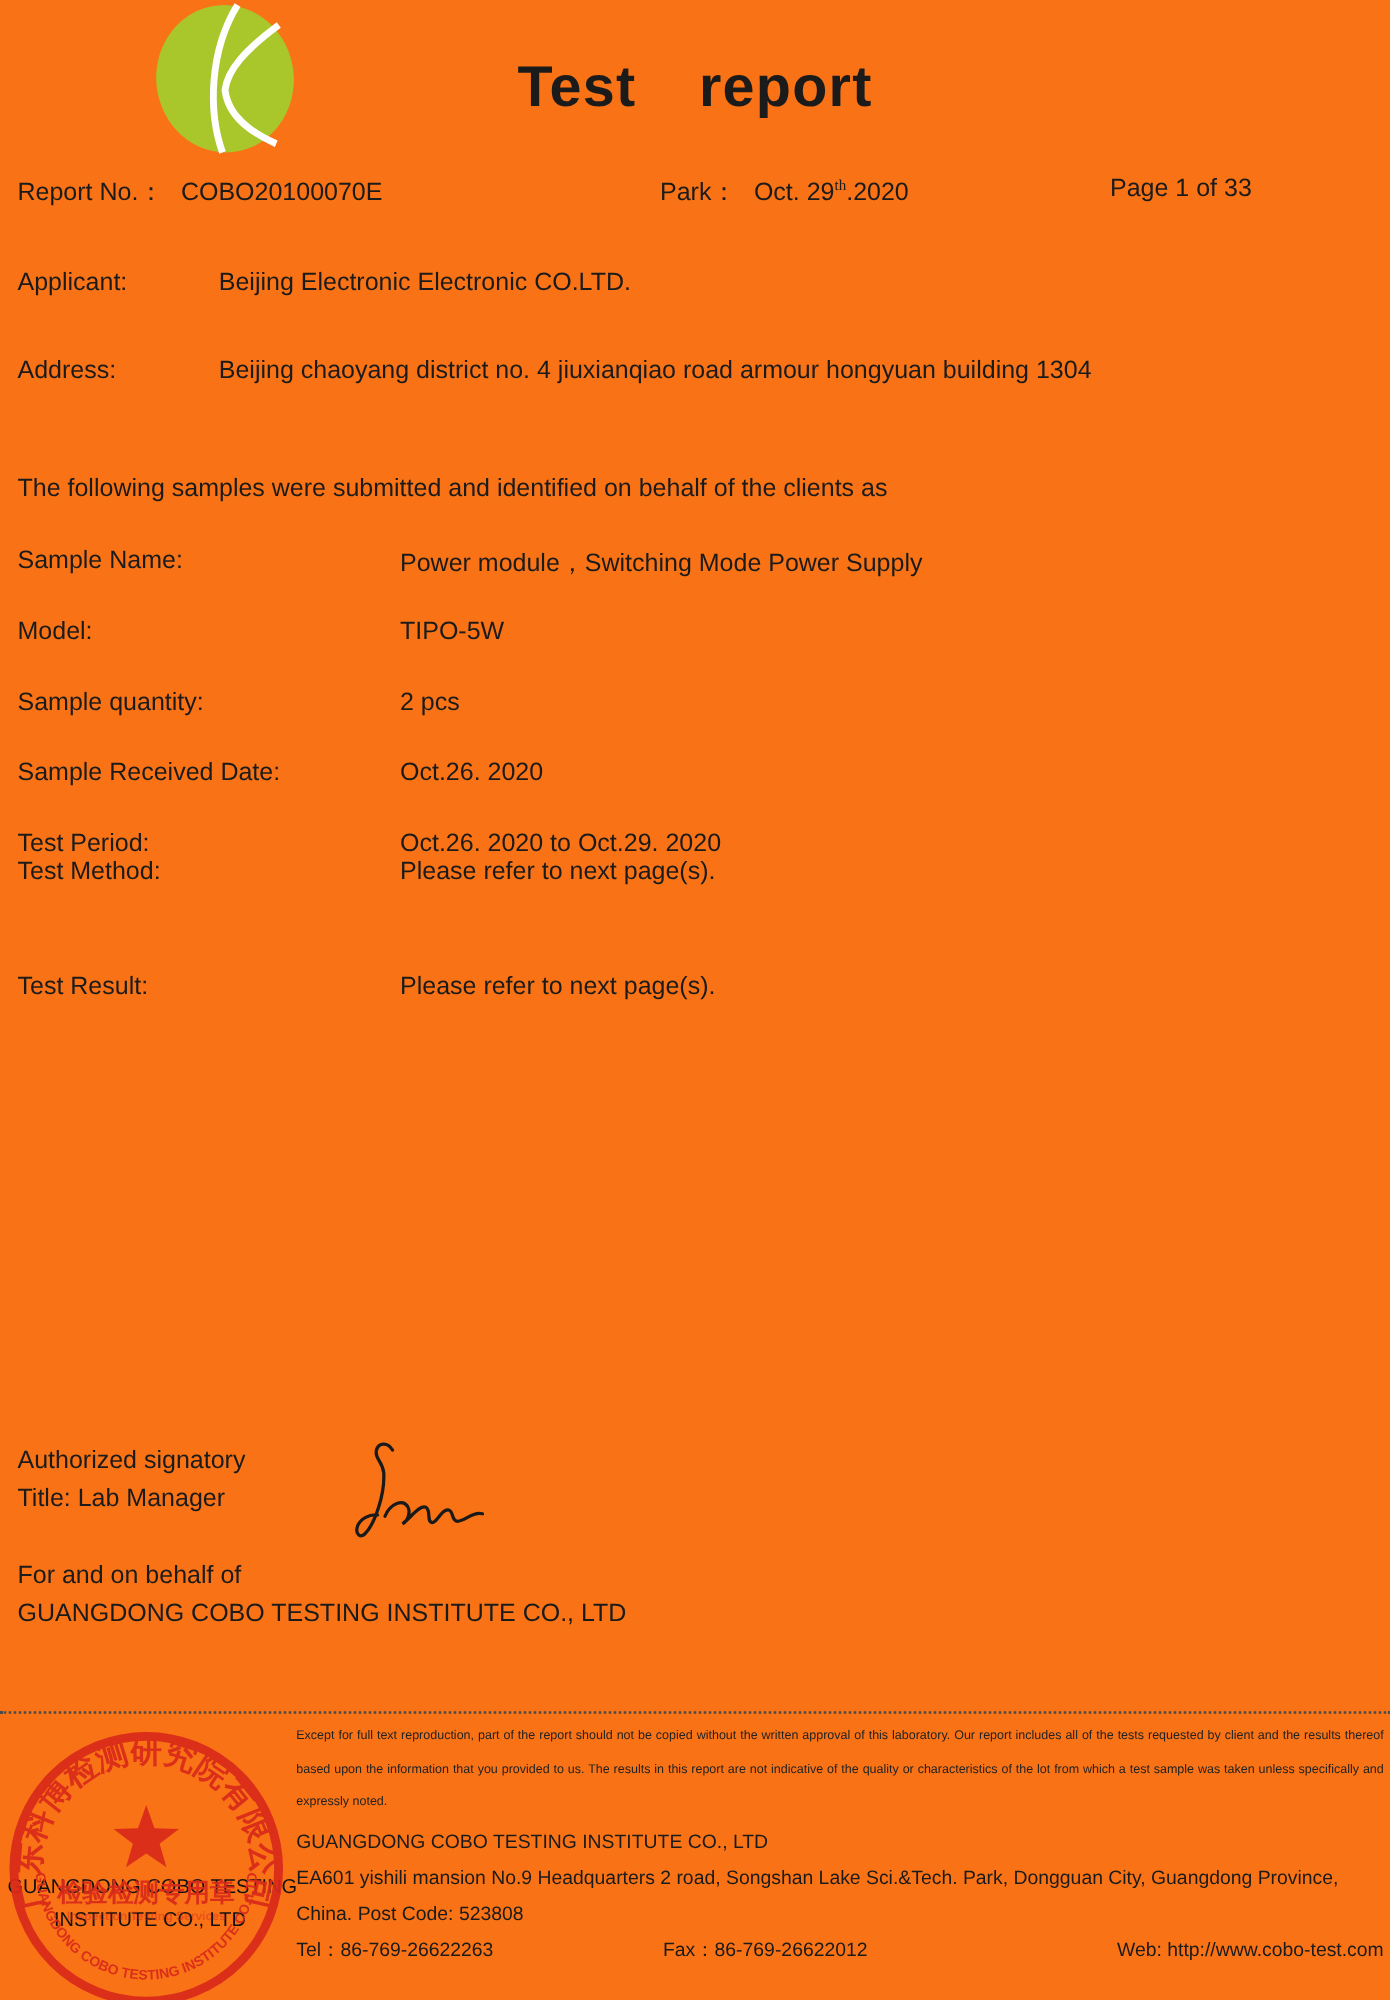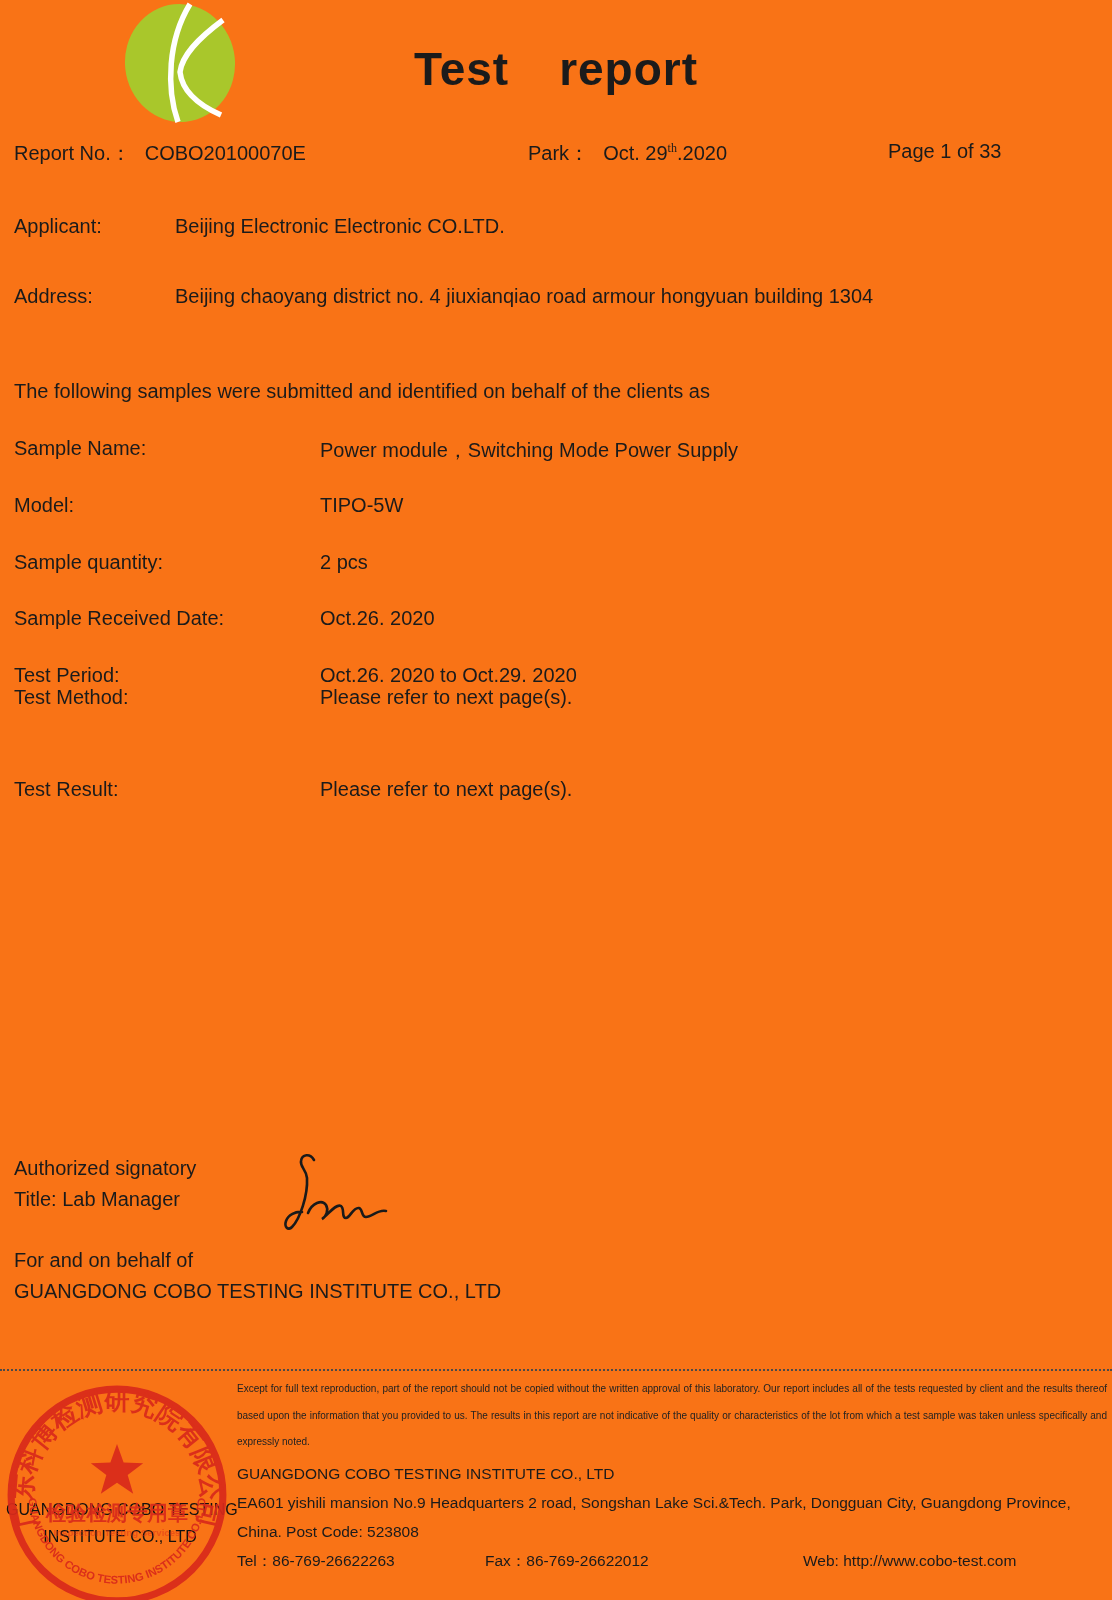--- a/index.html
+++ b/index.html
@@ -36,21 +36,21 @@
     position:absolute; left:0; top:1369px; width:1112px; height:0;
     border-top:2px dotted #4a4a4a;
   }
   
   .footer-right { position:absolute; left:237px; top:1376px; width:870px; }
   .disclaimer {
     font-size:10px; line-height:26.5px; text-align:justify; color:#222;
   }
   .f-line { font-size:15.5px; line-height:29px; color:#1b1b1b; }
   .f-company { margin-top:3px; }
-  .tel-row { display:flex; font-size:15.5px; line-height:29px; }
+  .tel-row { display:flex; font-size:15.5px; line-height:29px;justify-content:space-between; }
   .tel-cell { width:248px; }
   .fax-cell { width:318px; }
   
   .under-stamp {
     position:absolute; left:6px; top:1496px; width:228px; text-align:center;
     font-size:16px; line-height:27px; color:#111; z-index:1; white-space:nowrap;
   }
   
   .stamp { position:absolute; left:4px; top:1382px; width:226px; height:226px; z-index:2; opacity:0.93; }
 </style>

